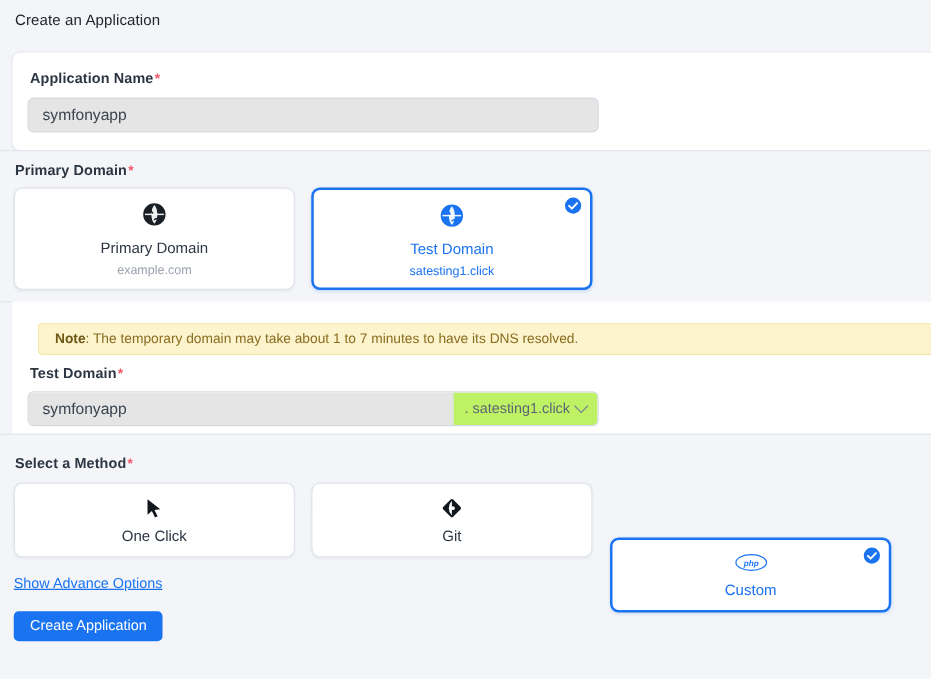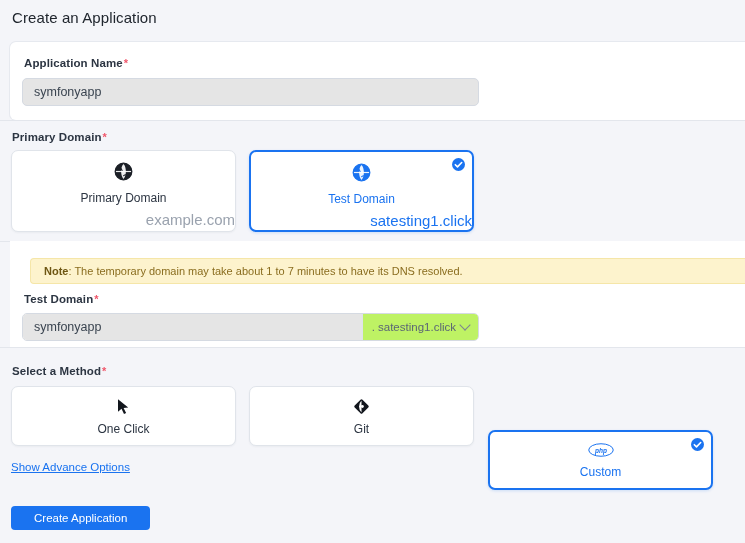--- a/index.html
+++ b/index.html
@@ -19,21 +19,21 @@
     position: relative;
     width: 745px;
     height: 543px;
   }
 
   
   .page-title {
     position: absolute;
     left: 12px;
     top: 9px;
-    font-size: 15px;
+    font-size: 12px;
     font-weight: 400;
     color: #20262e;
     letter-spacing: 0.1px;
   }
 
   
   .panel-white {
     position: absolute;
     left: 10px;
     right: -6px;
@@ -122,22 +122,22 @@
     top: 40px;
     text-align: center;
     font-size: 12px;
     color: #2c3542;
   }
   .domain-card.selected .dc-title { color: #1a73f0; }
   .domain-card .dc-sub {
     position: absolute;
     left: 0; right: 0;
     top: 60px;
-    text-align: right;
-    font-size: 15px;
+    text-align: center;
+    font-size: 10px;
     color: #9aa2ae;
   }
   .domain-card.selected .dc-sub { color: #1a73f0; }
 
   .check-badge {
     position: absolute;
     top: 6px;
     right: 7px;
     width: 13px;
     height: 13px;
@@ -260,23 +260,23 @@
     left: 11px;
     top: 461px;
     font-size: 11.5px;
     color: #1a73f0;
     text-decoration: underline;
     cursor: pointer;
   }
   #create-btn {
     position: absolute;
     left: 11px;
-    top: 506px;
+    top: 489px;
     height: 24px;
-    padding: 0 23px;
+    padding: 0 13px;
     background: #1a73f0;
     color: #fff;
     border: 0;
     border-radius: 4px;
     font-family: "Liberation Sans", sans-serif;
     font-size: 11.5px;
     cursor: pointer;
   }
 </style>
 </head>

